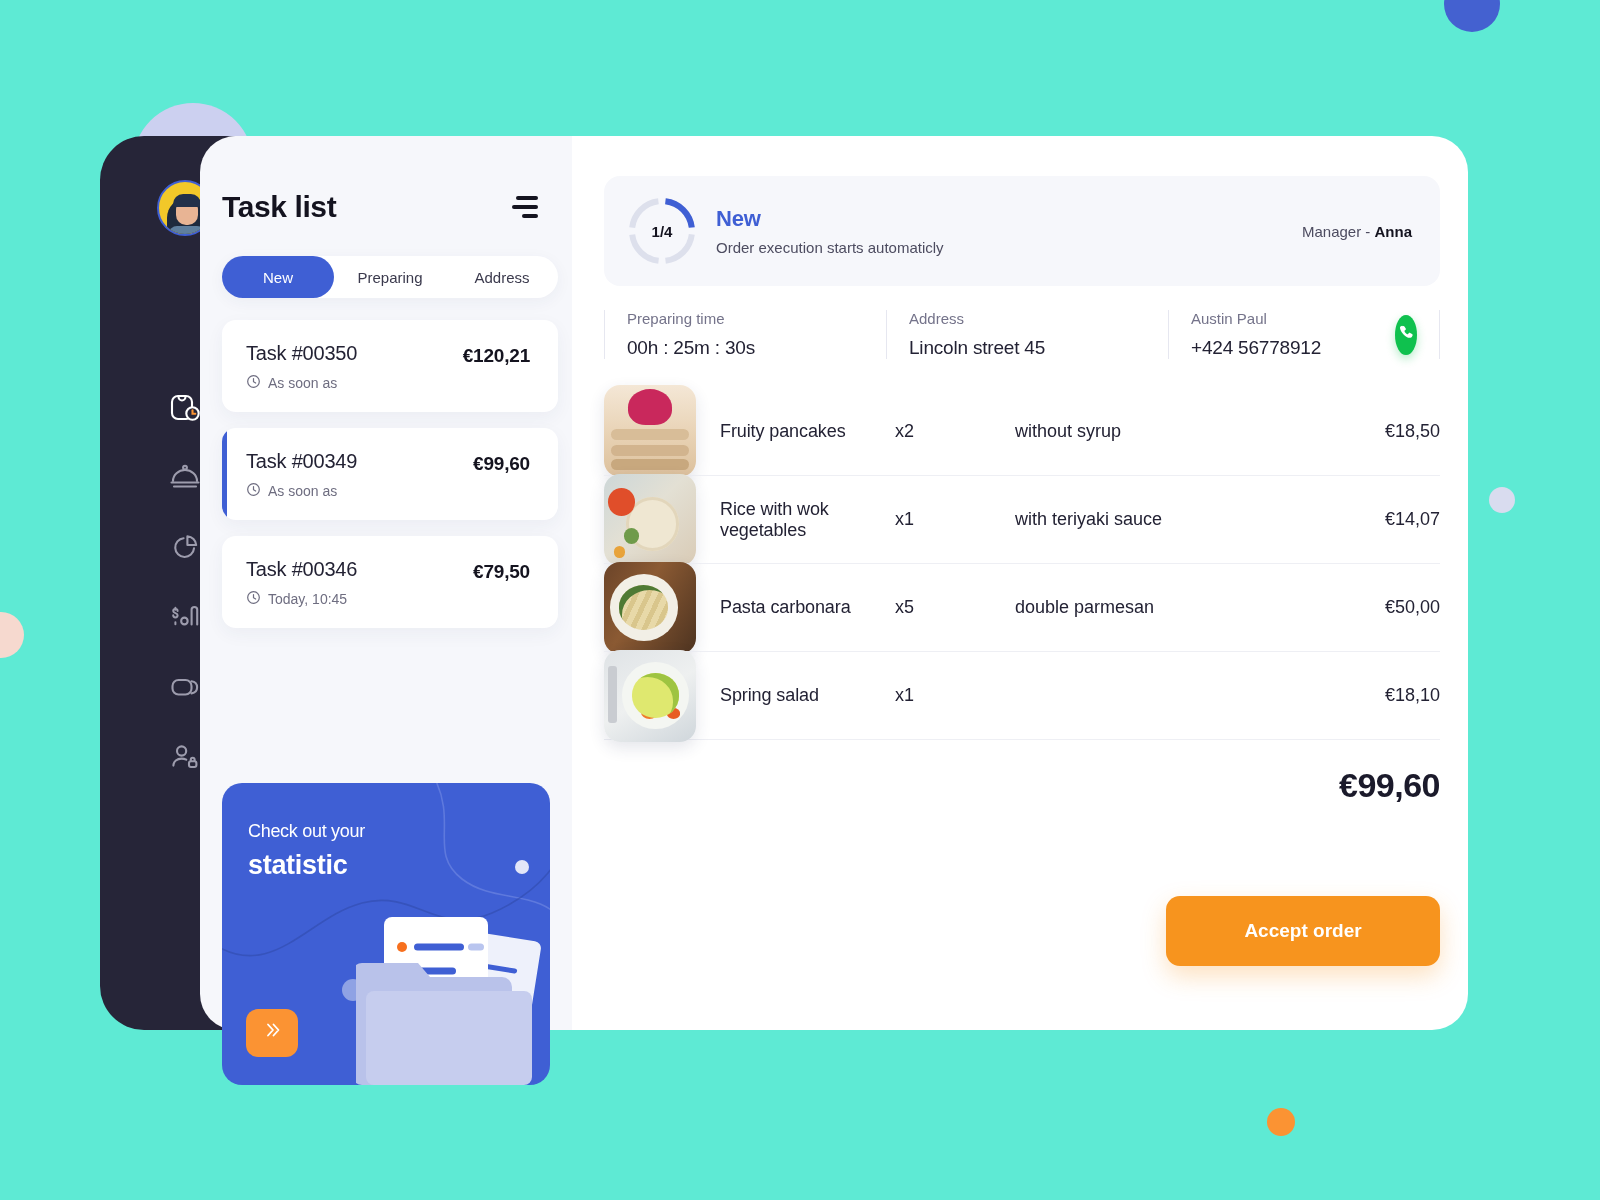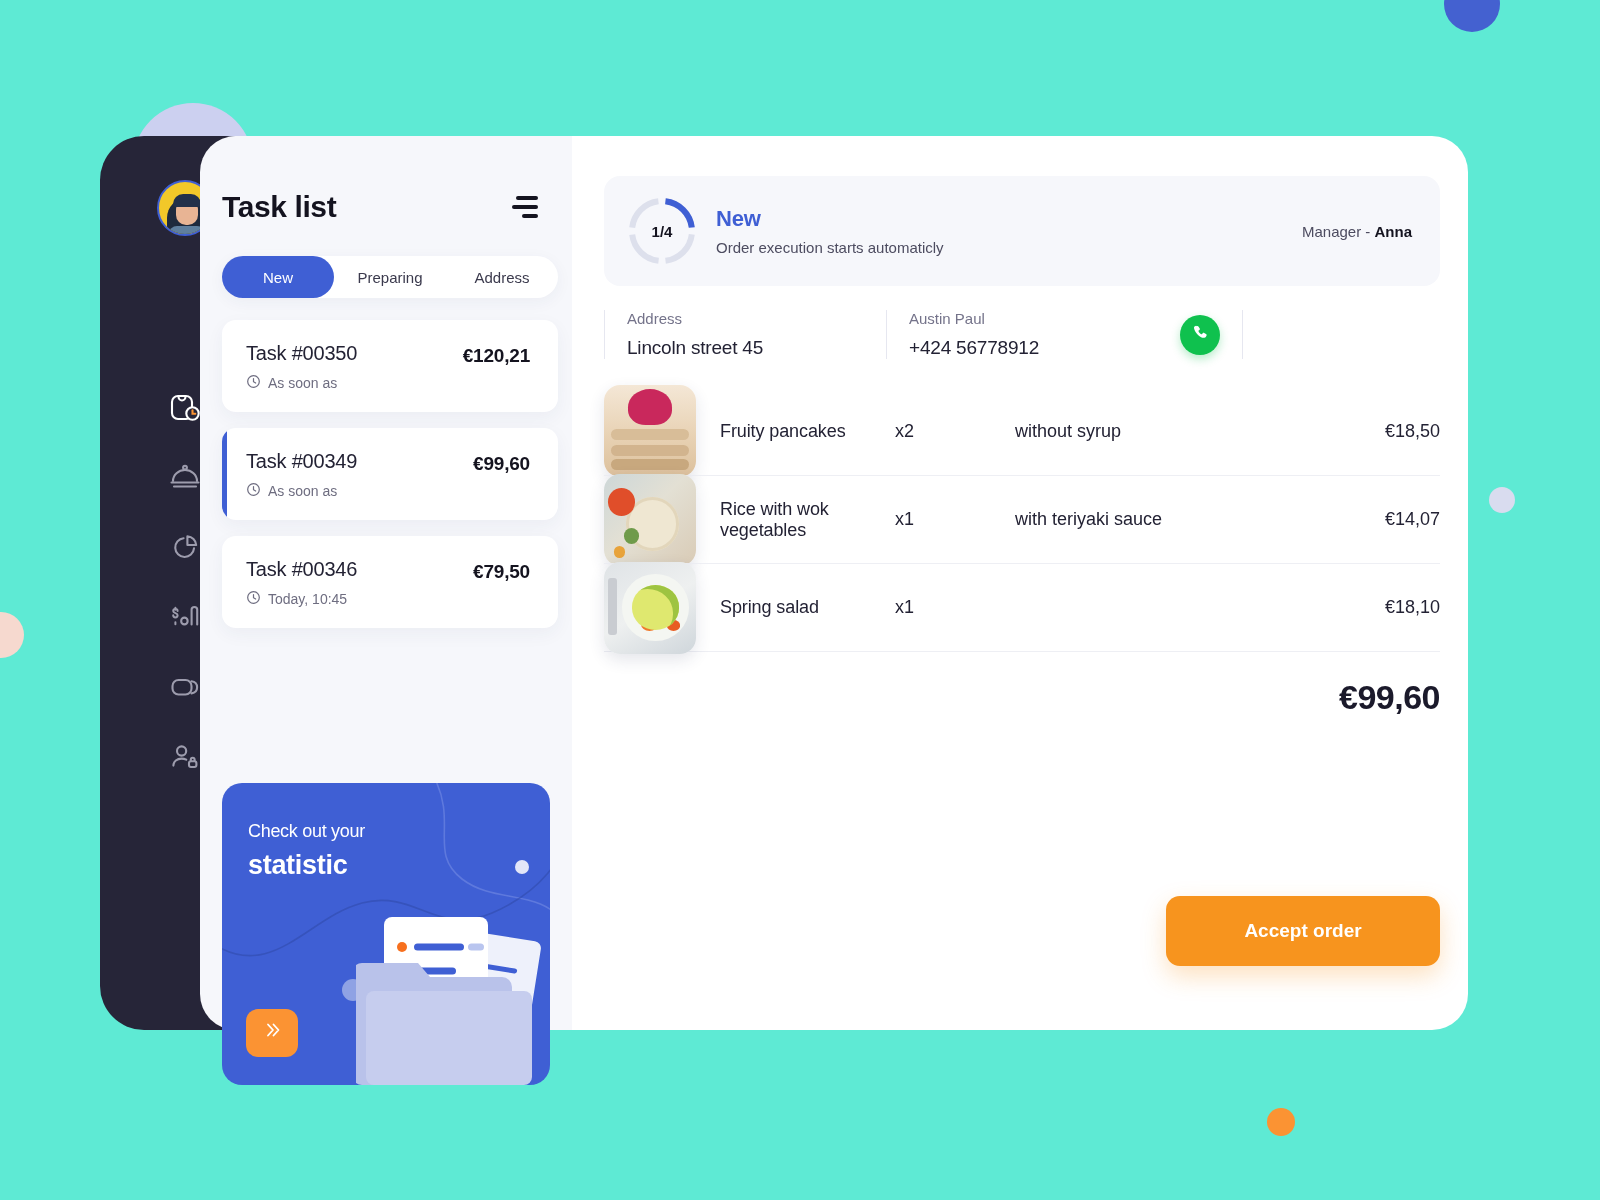--- a/index.html
+++ b/index.html
@@ -396,20 +396,24 @@
         <div class="status-sub">Order execution starts automaticly</div>
       </div>
       <div class="manager">
         <span>Manager - </span><b>Anna</b>
       </div>
     </div>
 
 
     <div class="info-row">
       <div class="info-cell">
+        <div class="info-label">Preparing time</div>
+        <div class="info-value">00h : 25m : 30s</div>
+      </div>
+      <div class="info-cell">
         <div class="info-label">Address</div>
         <div class="info-value">Lincoln street 45</div>
       </div>
       <div class="info-cell">
         <div class="info-label">Austin Paul</div>
         <div class="info-value">+424 56778912</div>
       </div>
       <div class="call-btn">
         <span>
           <svg width="19" height="19" viewBox="0 0 20 20" fill="none">
@@ -435,20 +439,29 @@
       <div class="item-row">
         <div class="thumb">
             <div class="f-rice"></div>
           </div>
         <div class="item-name">Rice with wok vegetables</div>
         <div class="item-qty">x1</div>
         <div class="item-note">with teriyaki sauce</div>
         <div class="item-price">€14,07</div>
       </div>
 
+      <div class="item-row">
+        <div class="thumb">
+            <div class="f-pasta"></div>
+          </div>
+        <div class="item-name">Pasta carbonara</div>
+        <div class="item-qty">x5</div>
+        <div class="item-note">double parmesan</div>
+        <div class="item-price">€50,00</div>
+      </div>
 
       <div class="item-row">
         <div class="thumb">
             <div class="f-salad">
               <div class="fork"></div>
             </div>
           </div>
         <div class="item-name">Spring salad</div>
         <div class="item-qty">x1</div>
         <div class="item-note"></div>

